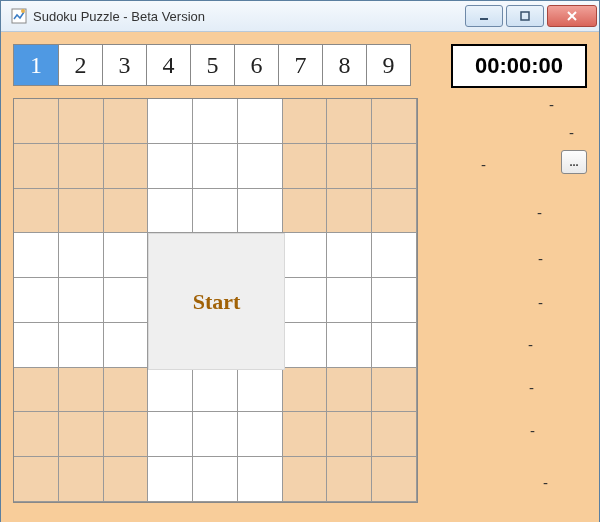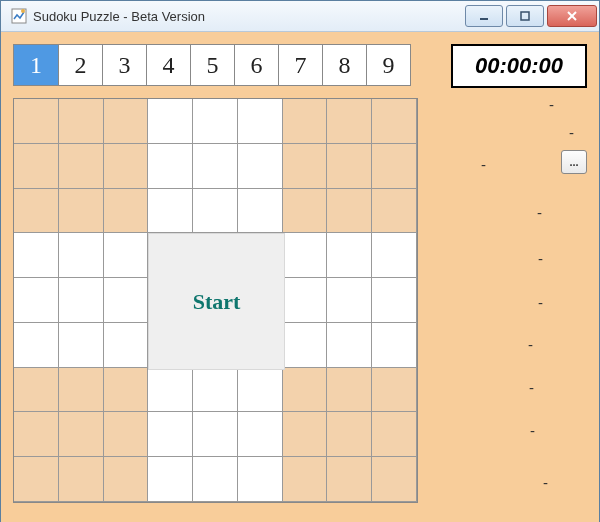--- a/index.html
+++ b/index.html
@@ -10,26 +10,26 @@
   .winbtns{display:flex;gap:3px;}
   .winbtn{width:36px;height:20px;border:1px solid #6e89a8;border-radius:3px;background:linear-gradient(#eaf3fb,#cfe1f3);display:flex;align-items:center;justify-content:center;font-size:11px;color:#37506b;}
   .winbtn.close{width:48px;background:linear-gradient(#f1a29a,#d9655a);border-color:#a8463d;color:#fff;}
   .winbtn svg{display:block;}
   .client{position:relative;width:598px;height:490px;background:#f8cd9a;box-sizing:border-box;padding:12px 12px 12px 12px;}
   .toprow{display:flex;gap:16px;align-items:flex-start;}
   .numpicker{display:flex;border:1px solid #888;background:#fff;}
   .numcell{width:44px;height:40px;box-sizing:border-box;border-left:1px solid #888;display:flex;align-items:center;justify-content:center;font-size:24px;font-family:"Times New Roman",serif;color:#222;}
   .numcell:first-child{border-left:none;}
   .numcell.sel{background:#4f99e3;color:#fff;}
-  .timer{margin-left:auto;width:132px;height:40px;border:2px solid #000;background:#fff;display:flex;align-items:center;justify-content:center;font-weight:bold;font-size:22px;font-family:Arial,sans-serif;font-style:italic;}
+  .timer{margin-left:auto;width:132px;height:40px;border:2px solid #000;background:#fff;display:flex;align-items:center;justify-content:center;font-weight:bold;font-size:22px;font-family:Arial,sans-serif;}
   .board-wrap{position:relative;margin-top:10px;}
   .board{border:1px solid #888;width:403px;height:403px;display:grid;grid-template-columns:repeat(9,1fr);grid-template-rows:repeat(9,1fr);}
   .cell{box-sizing:border-box;border-right:1px solid #999;border-bottom:1px solid #999;background:#fff;}
   .cell.tint{background:#f3d2ac;}
-  .start-overlay{position:absolute;left:135px;top:135px;width:135px;height:135px;background:#efefef;border:1px solid #d9d9d9;display:flex;align-items:center;justify-content:center;font-family:"Comic Sans MS","Trebuchet MS",cursive;font-weight:bold;font-size:22px;color:#0f766e;}
+  .start-overlay{position:absolute;left:135px;top:135px;width:135px;height:135px;background:#efefef;border:1px solid #d9d9d9;display:flex;align-items:center;justify-content:center;font-family:"Comic Sans MS","Trebuchet MS",cursive;font-weight:bold;font-size:22px;color:#a16207;}
   .sidepanel{position:absolute;right:12px;top:64px;width:150px;height:410px;}
   .dots-btn{position:absolute;right:0;top:54px;width:24px;height:22px;border:1px solid #888;border-radius:3px;background:linear-gradient(#fdfdfd,#e9e9e9);display:flex;align-items:center;justify-content:center;font-size:11px;font-weight:bold;color:#333;}
   .dash{position:absolute;font-size:15px;color:#333;}
 </style>
 </head>
 <body>
 
 <div class="window">
   <div class="titlebar">
     <span class="app-icon">

